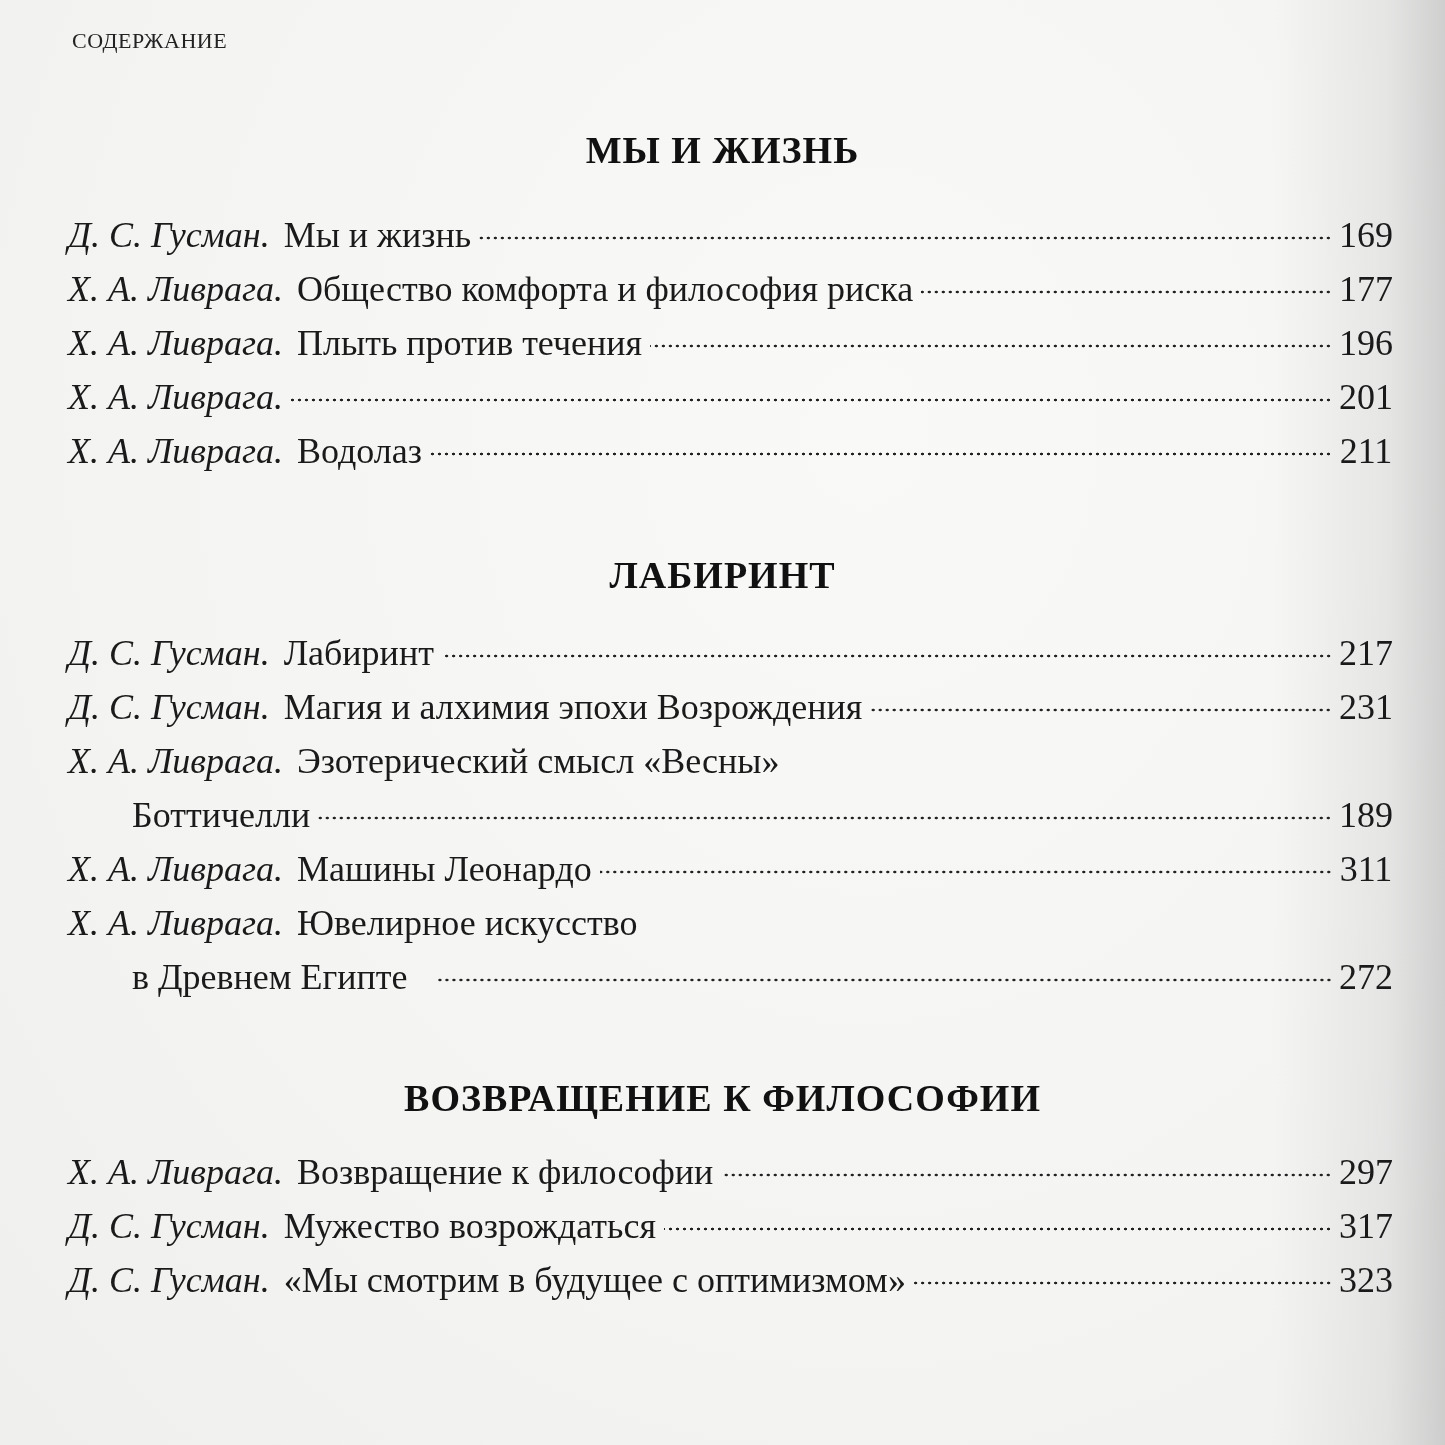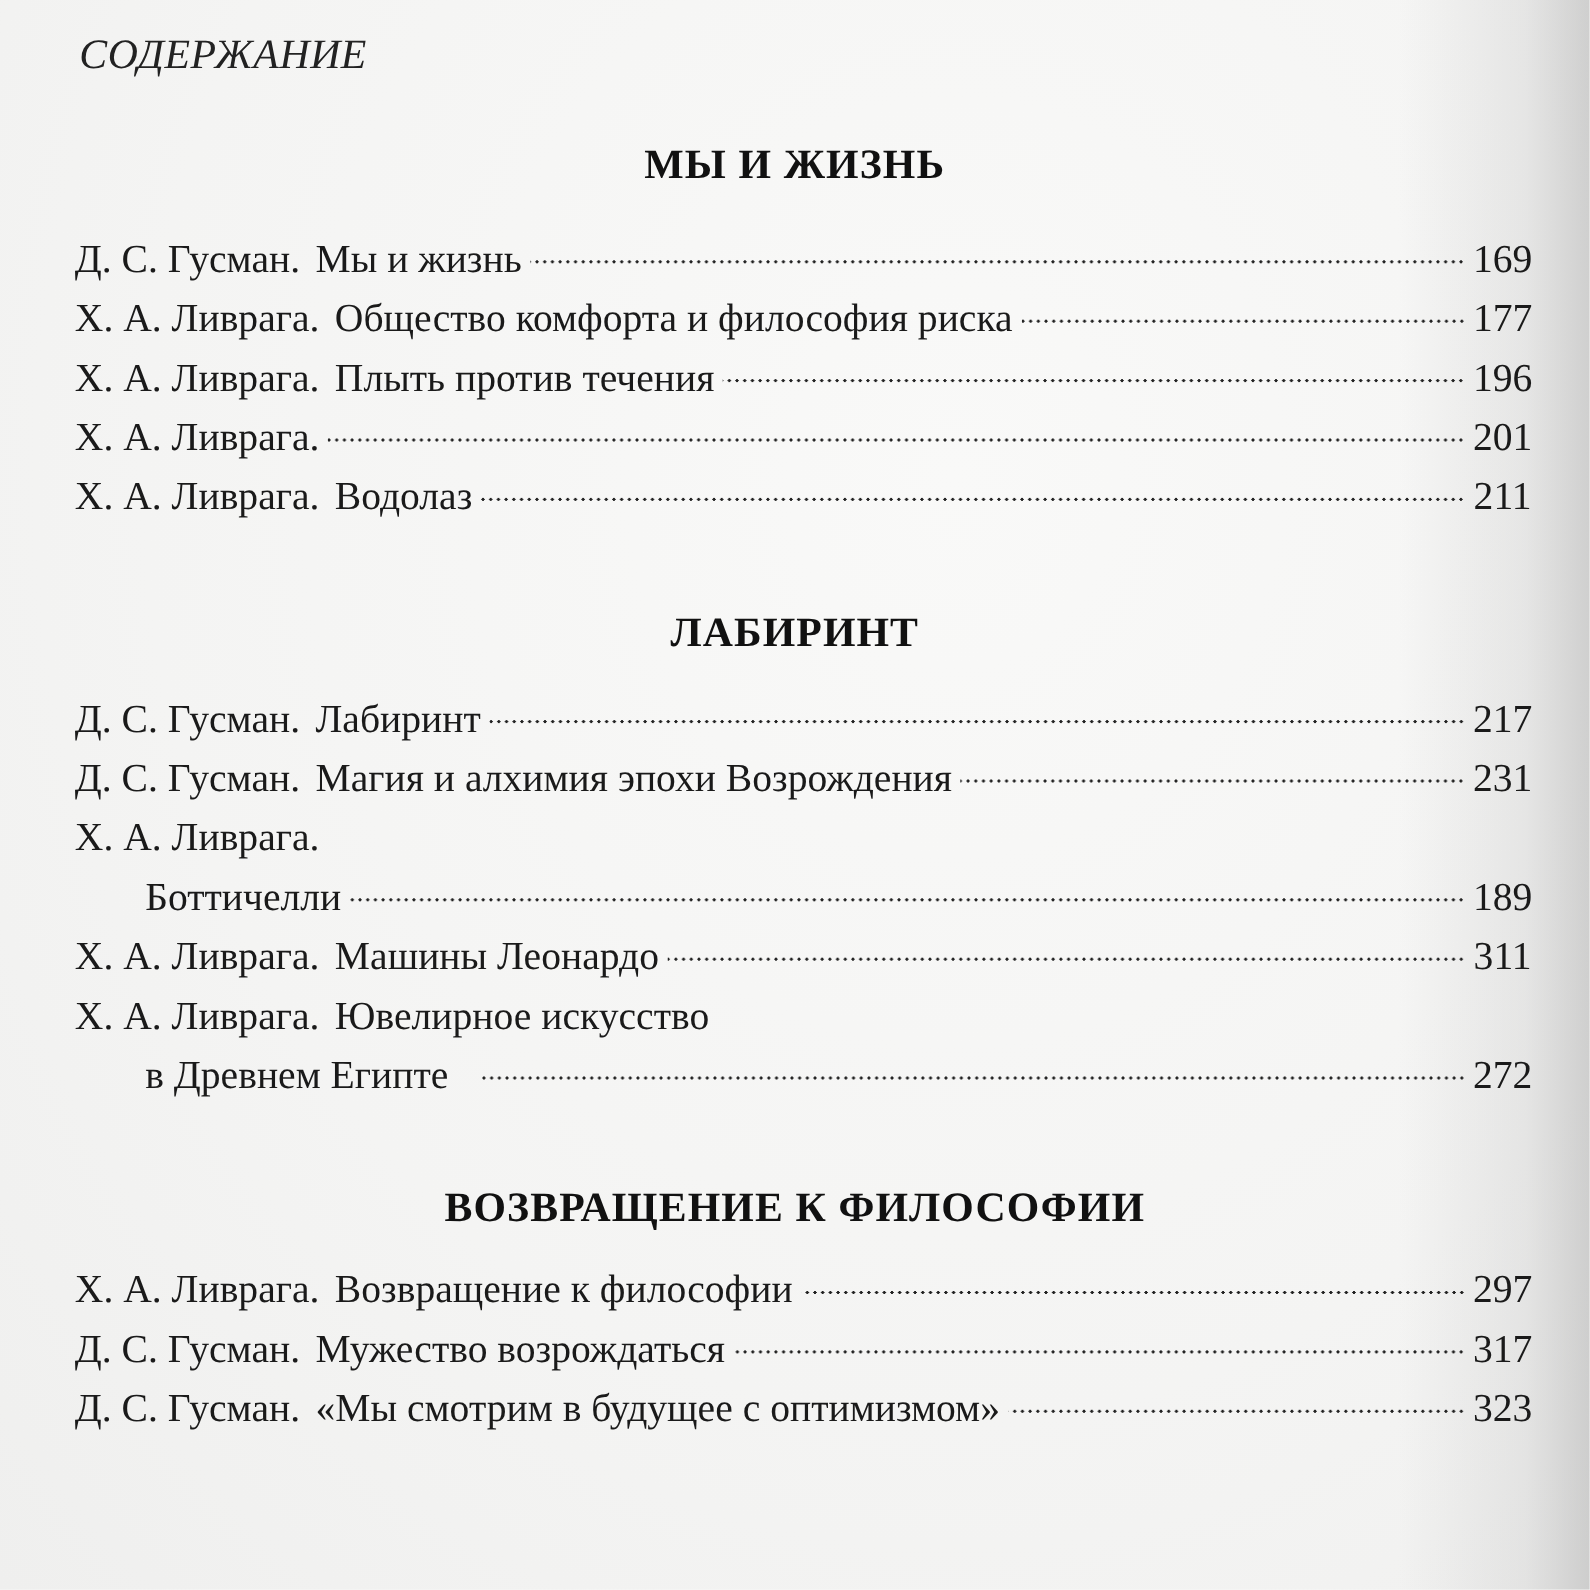--- a/index.html
+++ b/index.html
@@ -20,25 +20,24 @@
       left: 0; top: 0;
       width: 1445px; height: 1445px;
       background:
         linear-gradient(to right, rgba(255,255,255,0) 0%, rgba(255,255,255,0) 88%, rgba(200,200,200,0.35) 96%, rgba(170,170,170,0.5) 100%),
         radial-gradient(ellipse at 60% 30%, #f9f9f8 0%, #f4f4f3 60%, #efefee 100%);
     }
     .running-head {
       position: absolute;
       left: 72px;
       top: 28px;
-      font-size: 38px;
+      font-size: 22px;
       letter-spacing: 0.5px;
       color: #222;
       font-family: "Liberation Serif", serif;
-      font-style: italic;
     }
     .section-title {
       position: absolute;
       left: 0;
       width: 1445px;
       text-align: center;
       font-size: 38px;
       font-weight: bold;
       letter-spacing: 1px;
       color: #111;
@@ -50,20 +49,21 @@
     }
     .entry {
       display: flex;
       align-items: baseline;
       height: 54px;
       font-size: 36px;
       line-height: 54px;
       white-space: nowrap;
     }
     .entry .author {
+      font-style: italic;
     }
     .entry .indent {
       padding-left: 64px;
     }
     .entry .title {
       margin-left: 14px;
     }
     .entry .dots {
       flex: 1;
       overflow: hidden;
@@ -130,20 +130,21 @@
       <span class="page-num">217</span>
     </div>
     <div class="entry">
       <span class="author">Д. С. Гусман.</span>
       <span class="title">Магия и алхимия эпохи Возрождения</span>
       <span class="dots"></span>
       <span class="page-num">231</span>
     </div>
     <div class="entry">
       <span class="author">Х. А. Ливрага.</span>
+      <span class="title">Эзотерический смысл «Весны»</span>
     </div>
     <div class="entry">
       <span class="indent">Боттичелли</span>
       <span class="dots"></span>
       <span class="page-num">189</span>
     </div>
     <div class="entry">
       <span class="author">Х. А. Ливрага.</span>
       <span class="title">Машины Леонардо</span>
       <span class="dots"></span>

